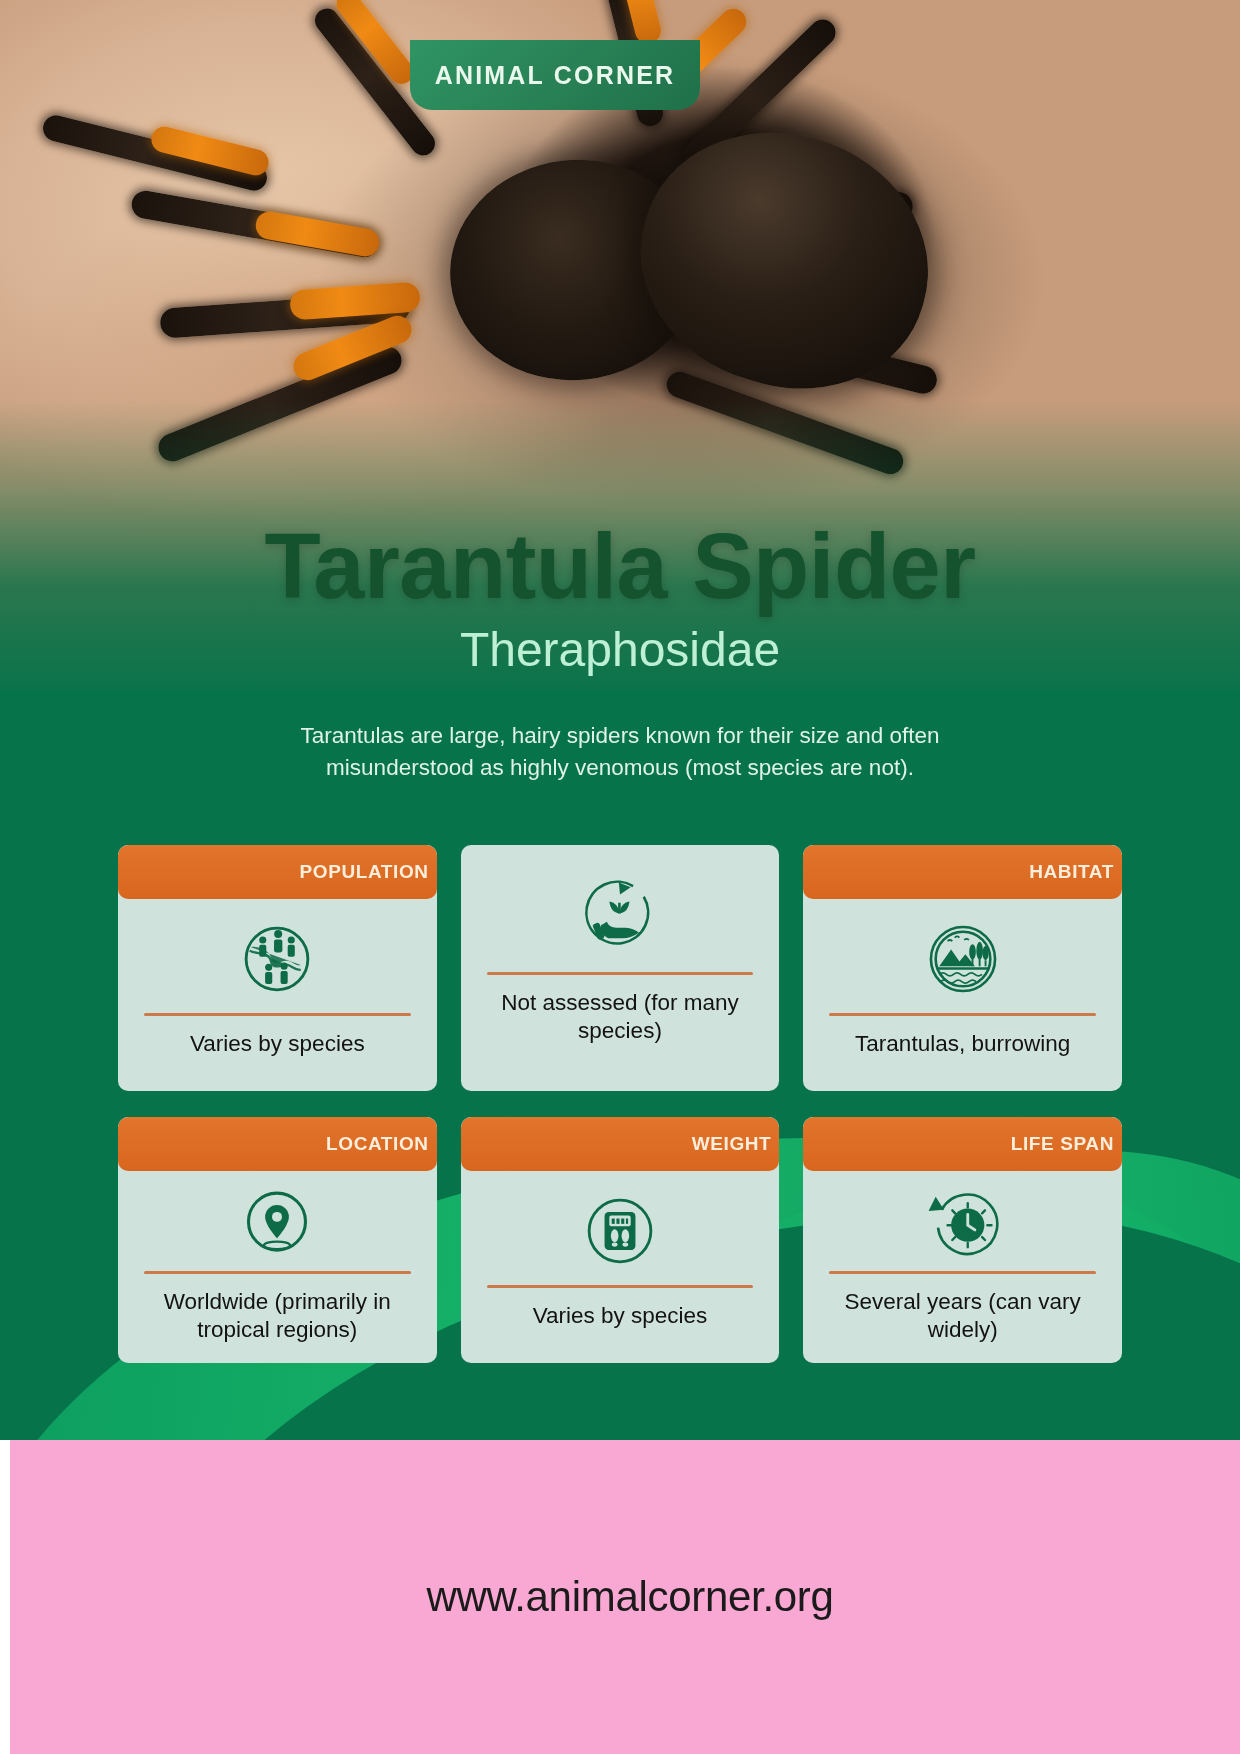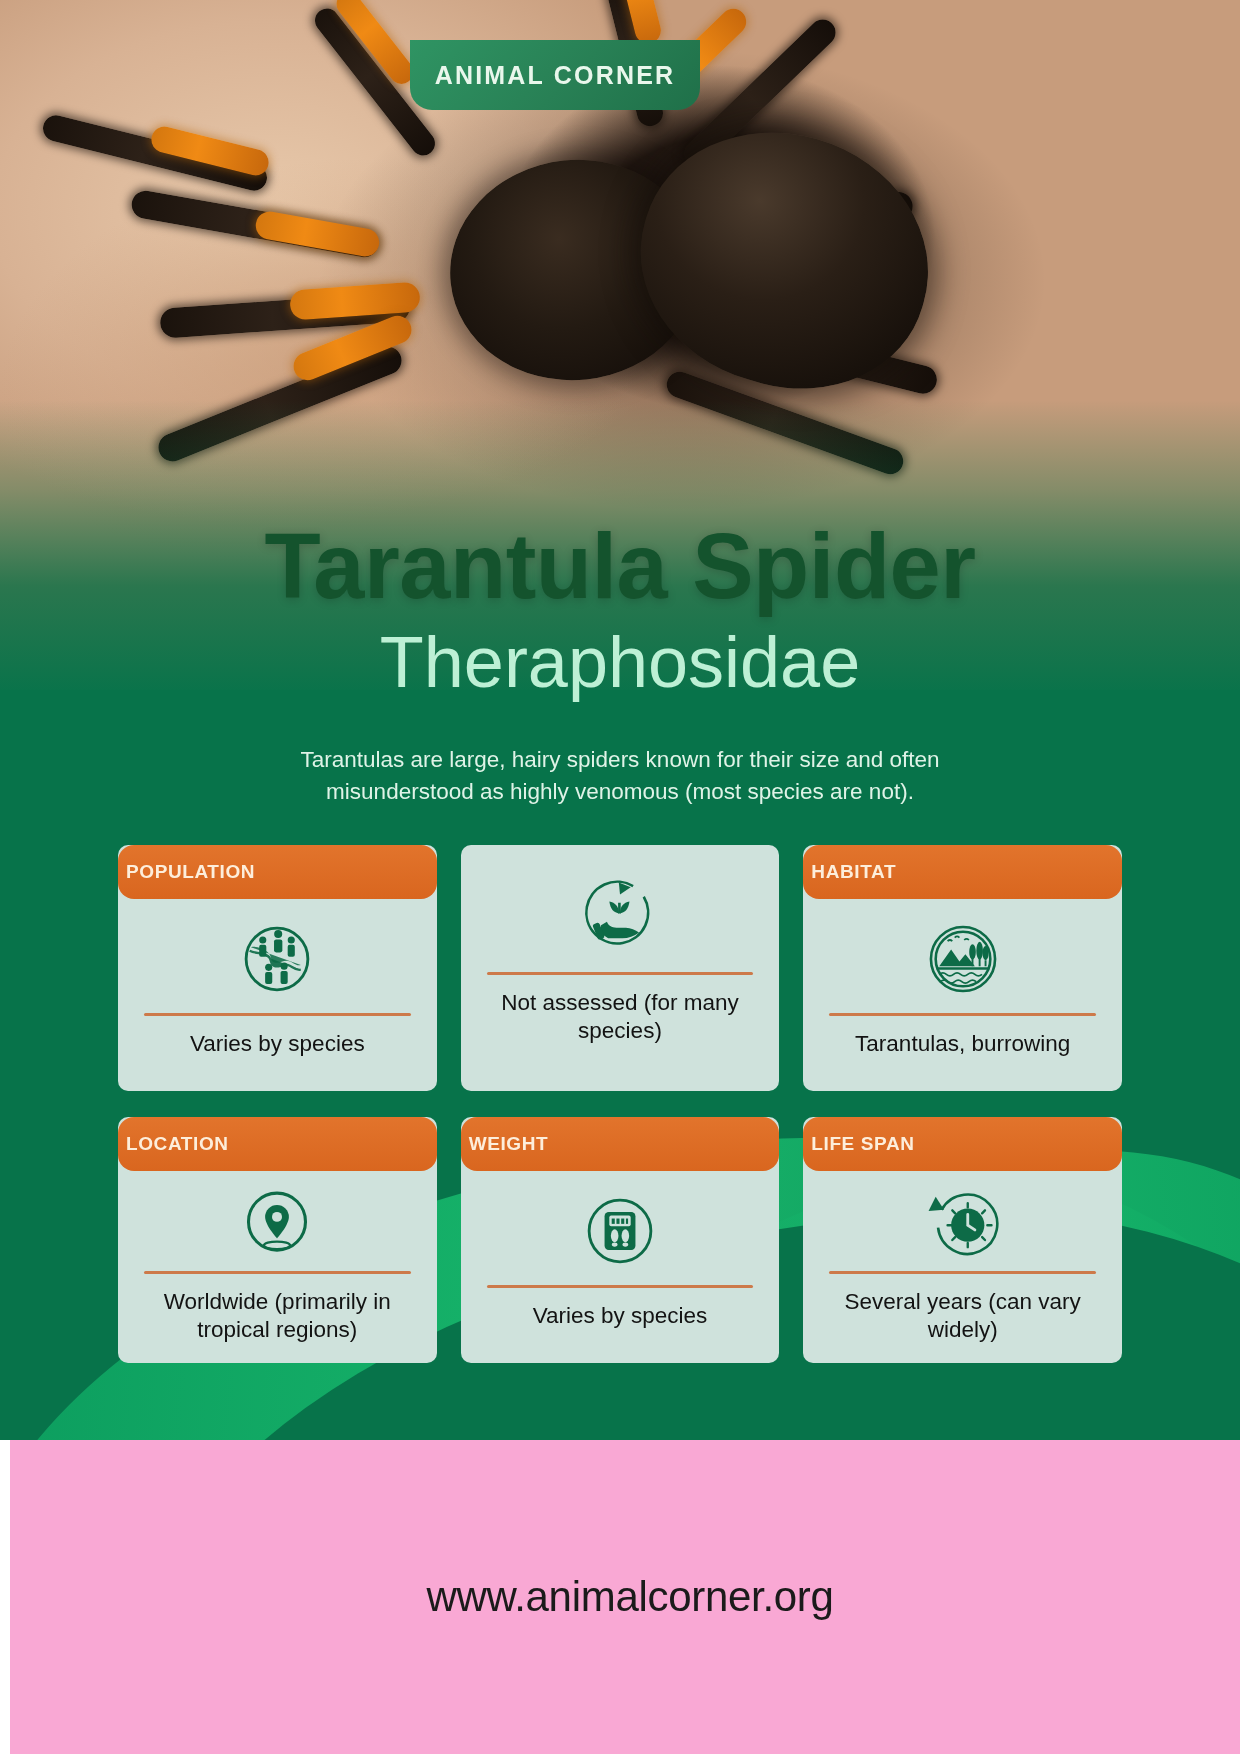--- a/index.html
+++ b/index.html
@@ -133,21 +133,21 @@
     color:#14532d;
     font-size:92px;
     font-weight:700;
     letter-spacing:-0.5px;
     line-height:1.0;
     text-shadow:0 2px 10px rgba(0,0,0,0.18);
   }
   .sci-name {
     margin-top:14px;
     color:#bdf0d5;
-    font-size:72px;
+    font-size:48px;
     font-weight:400;
     line-height:1.0;
   }
   .desc {
     margin:46px auto 8px;
     width:760px;
     color:#dff3e7;
     font-size:22.5px;
     line-height:1.42;
     font-weight:400;
@@ -165,23 +165,23 @@
   }
   .card {
     background:#cfe2dc;
     border-radius:10px;
     display:flex; flex-direction:column;
     overflow:hidden;
     min-height:246px;
   }
   .card-head {
     background:linear-gradient(180deg,#e2742c 0%, #d9661f 100%);
-    border-radius:16px;
+    border-radius:10px;
     height:54px;
-    display:flex; align-items:center; justify-content:flex-start;
+    display:flex; align-items:center; justify-content:flex-end;
     flex:0 0 auto;
   }
   .card-head span {
     color:#fdeedb;
     font-size:19px;
     font-weight:700;
     letter-spacing:0.6px;
     text-align:center;
     padding:0 8px;
   }

